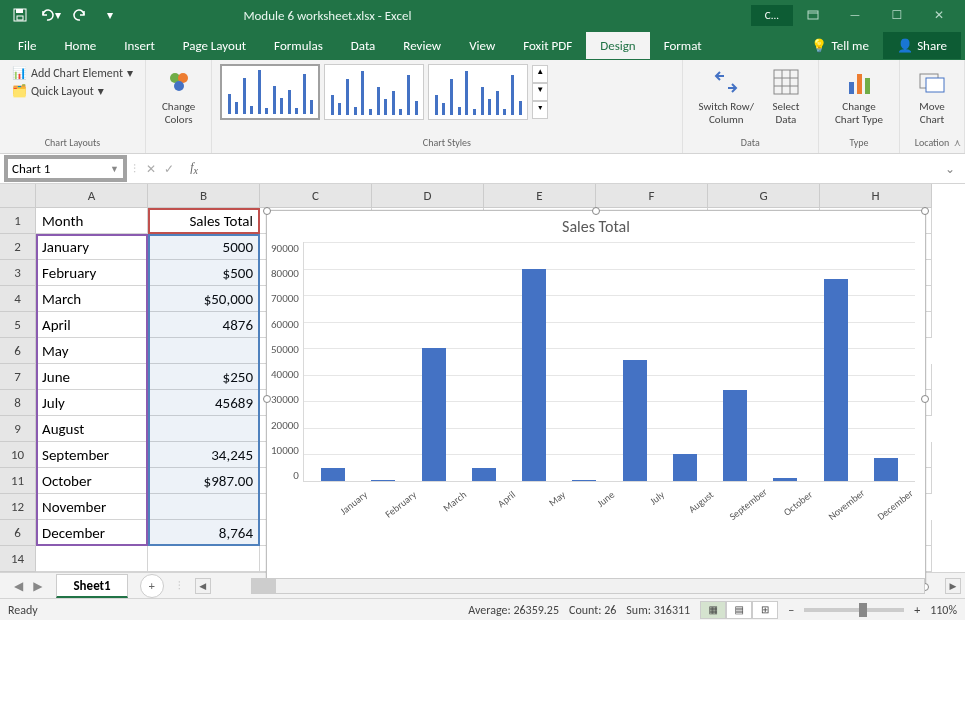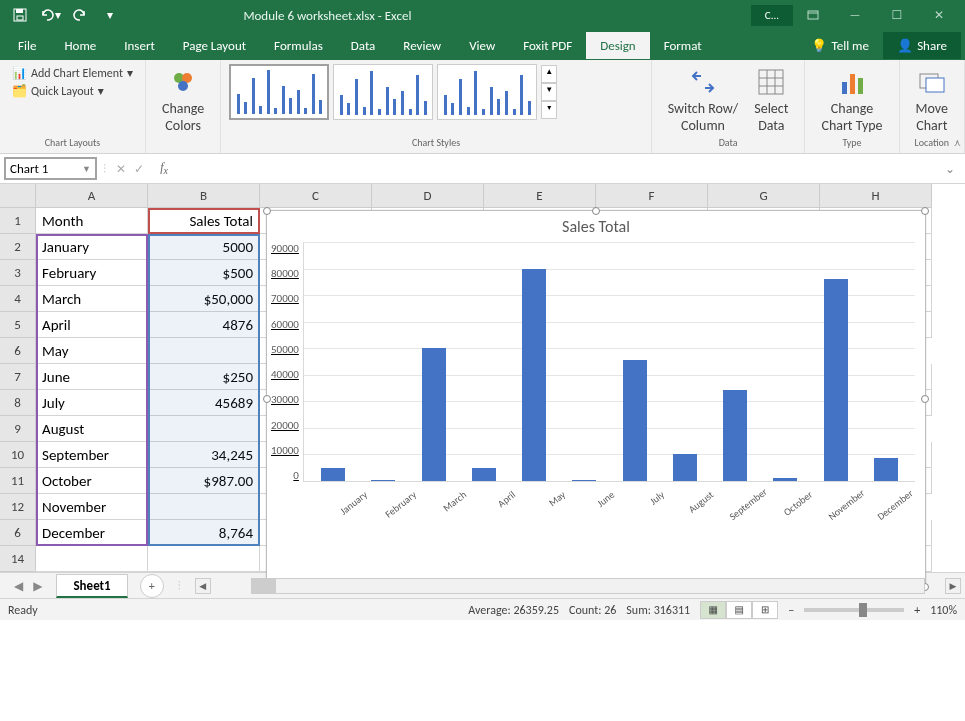--- a/index.html
+++ b/index.html
@@ -20,34 +20,34 @@
   .ribbon-tab.active { background: #f3f3f3; color: #217346; }
   .ribbon-tab.format { background: #217346; text-align: right; }
   .ribbon-right { margin-left: auto; display: flex; }
   .ribbon-right .ribbon-tab { display: flex; align-items: center; gap: 4px; }
   .share-tab { background: #0d5c34; }
   
   
   .ribbon-content { background: #f3f3f3; border-bottom: 1px solid #d4d4d4; height: 94px; display: flex; position: relative; }
   .ribbon-group { padding: 4px 8px 2px; display: flex; flex-direction: column; border-right: 1px solid #e1e1e1; }
   .ribbon-group-label { font-size: 10px; color: #666; text-align: center; padding-bottom: 2px; margin-top: auto; }
-  .ribbon-btn-lg { display: flex; flex-direction: column; align-items: center; padding: 2px 8px; cursor: pointer; font-size: 14px; color: #444; }
+  .ribbon-btn-lg { display: flex; flex-direction: column; align-items: center; padding: 2px 8px; cursor: pointer; font-size: 11px; color: #444; }
   .ribbon-icon-lg { width: 32px; height: 32px; margin-bottom: 2px; display:flex; align-items:center; justify-content:center; }
   .ribbon-btn-sm { display: flex; align-items: center; gap: 4px; padding: 2px 4px; cursor: pointer; font-size: 12px; color: #444; }
   .chart-styles-row { display: flex; gap: 4px; align-items: center; }
   .style-thumb { width: 100px; height: 56px; border: 1px solid #ccc; background: #fff; cursor: pointer; display:flex; align-items:flex-end; padding:4px; gap:2px; justify-content:space-around; position:relative; }
   .style-thumb.selected { border: 2px solid #a0a0a0; }
   .style-bar { width:3px; background:#4472c4; }
   .style-scroll { display: flex; flex-direction: column; }
   .scroll-btn { width: 16px; height: 18px; border: 1px solid #ccc; background: #fff; font-size: 8px; text-align: center; cursor: pointer; }
   .collapse { position: absolute; right: 4px; bottom: 4px; color: #888; cursor: pointer; font-size: 10px; }
   
   
   .fx-row { display: flex; align-items: center; border-bottom: 1px solid #d4d4d4; height: 30px; padding: 2px 4px; gap: 6px; }
-  .name-box { border: 2px solid #a3a3a3; width: 93px; padding: 2px 4px; font-size: 13px; display:flex; align-items:center; justify-content:space-between; }
+  .name-box { border: 4px solid #a3a3a3; width: 123px; padding: 2px 4px; font-size: 13px; display:flex; align-items:center; justify-content:space-between; }
   .fx-btns { display: flex; align-items: center; color: #aaa; gap: 8px; padding: 0 4px; }
   .fx-label { font-style: italic; font-family: "Times New Roman"; color: #666; padding: 0 6px; }
   .fx-input { flex: 1; border: none; outline: none; font-size: 13px; padding: 2px; }
   .fx-expand { color: #888; padding: 0 6px; cursor: pointer; }
   .corner { width: 36px; height: 24px; background: #e6e6e6; border-right: 1px solid #ccc; border-bottom: 1px solid #ccc; }
   .col-headers { display: flex; }
   .col-h { height: 24px; background: #e6e6e6; border-right: 1px solid #ccc; border-bottom: 1px solid #ccc; text-align: center; line-height: 24px; color: #444; font-size: 13px; }
   .row-h { width: 36px; height: 26px; background: #e6e6e6; border-right: 1px solid #ccc; border-bottom: 1px solid #ccc; text-align: center; line-height: 26px; color: #444; font-size: 13px; }
   .cell { height: 26px; border-right: 1px solid #d4d4d4; border-bottom: 1px solid #d4d4d4; padding: 0 6px; line-height: 26px; font-size: 15px; font-family: Calibri, sans-serif; color: #000; }
   .cell.right { text-align: right; }
@@ -61,21 +61,21 @@
   
   
   .sel-purple { position:absolute; border: 2px solid #8a5bb0; pointer-events:none; }
   .sel-red    { position:absolute; border: 2px solid #c0504d; pointer-events:none; }
   .sel-blue   { position:absolute; border: 2px solid #4f81bd; pointer-events:none; background: rgba(79,129,189,0.1); }
   
   
   .chart-obj { position: absolute; border: 1px solid #bfbfbf; background: #fff; box-shadow: 0 0 0 1px rgba(0,0,0,0.05); }
   .chart-handle { position: absolute; width: 8px; height: 8px; background: #fff; border: 1px solid #888; border-radius: 50%; }
   .chart-title { text-align: center; font-size: 16px; color: #595959; padding: 6px 0; }
-  .plot { display: flex; height: 240px; padding: 0 10px 0 4px; text-decoration: underline; }
+  .plot { display: flex; height: 240px; padding: 0 10px 0 4px; }
   .y-axis { display: flex; flex-direction: column; justify-content: space-between; text-align: right; font-size: 11px; color: #595959; padding: 0 4px 0 0; }
   .bars-area { flex: 1; position: relative; border-left: 1px solid #d9d9d9; border-bottom: 1px solid #d9d9d9; }
   .gridline { position: absolute; left: 0; right: 0; border-top: 1px solid #e6e6e6; }
   .bars-row { position: absolute; left: 0; right: 0; bottom: 0; top: 0; display: flex; align-items: flex-end; justify-content: space-around; padding: 0 4px; }
   .bar { width: 24px; background: #4472c4; }
   .x-axis { display: flex; padding-left: 50px; padding-right: 14px; justify-content: space-around; font-size: 10px; color: #595959; }
   .x-lbl { transform: rotate(-38deg); transform-origin: top right; width: 40px; text-align: right; white-space: nowrap; position: relative; top: 6px; }
   
   
   .sheet-bar { display: flex; align-items: center; border-top: 1px solid #d4d4d4; height: 26px; background: #f3f3f3; }

